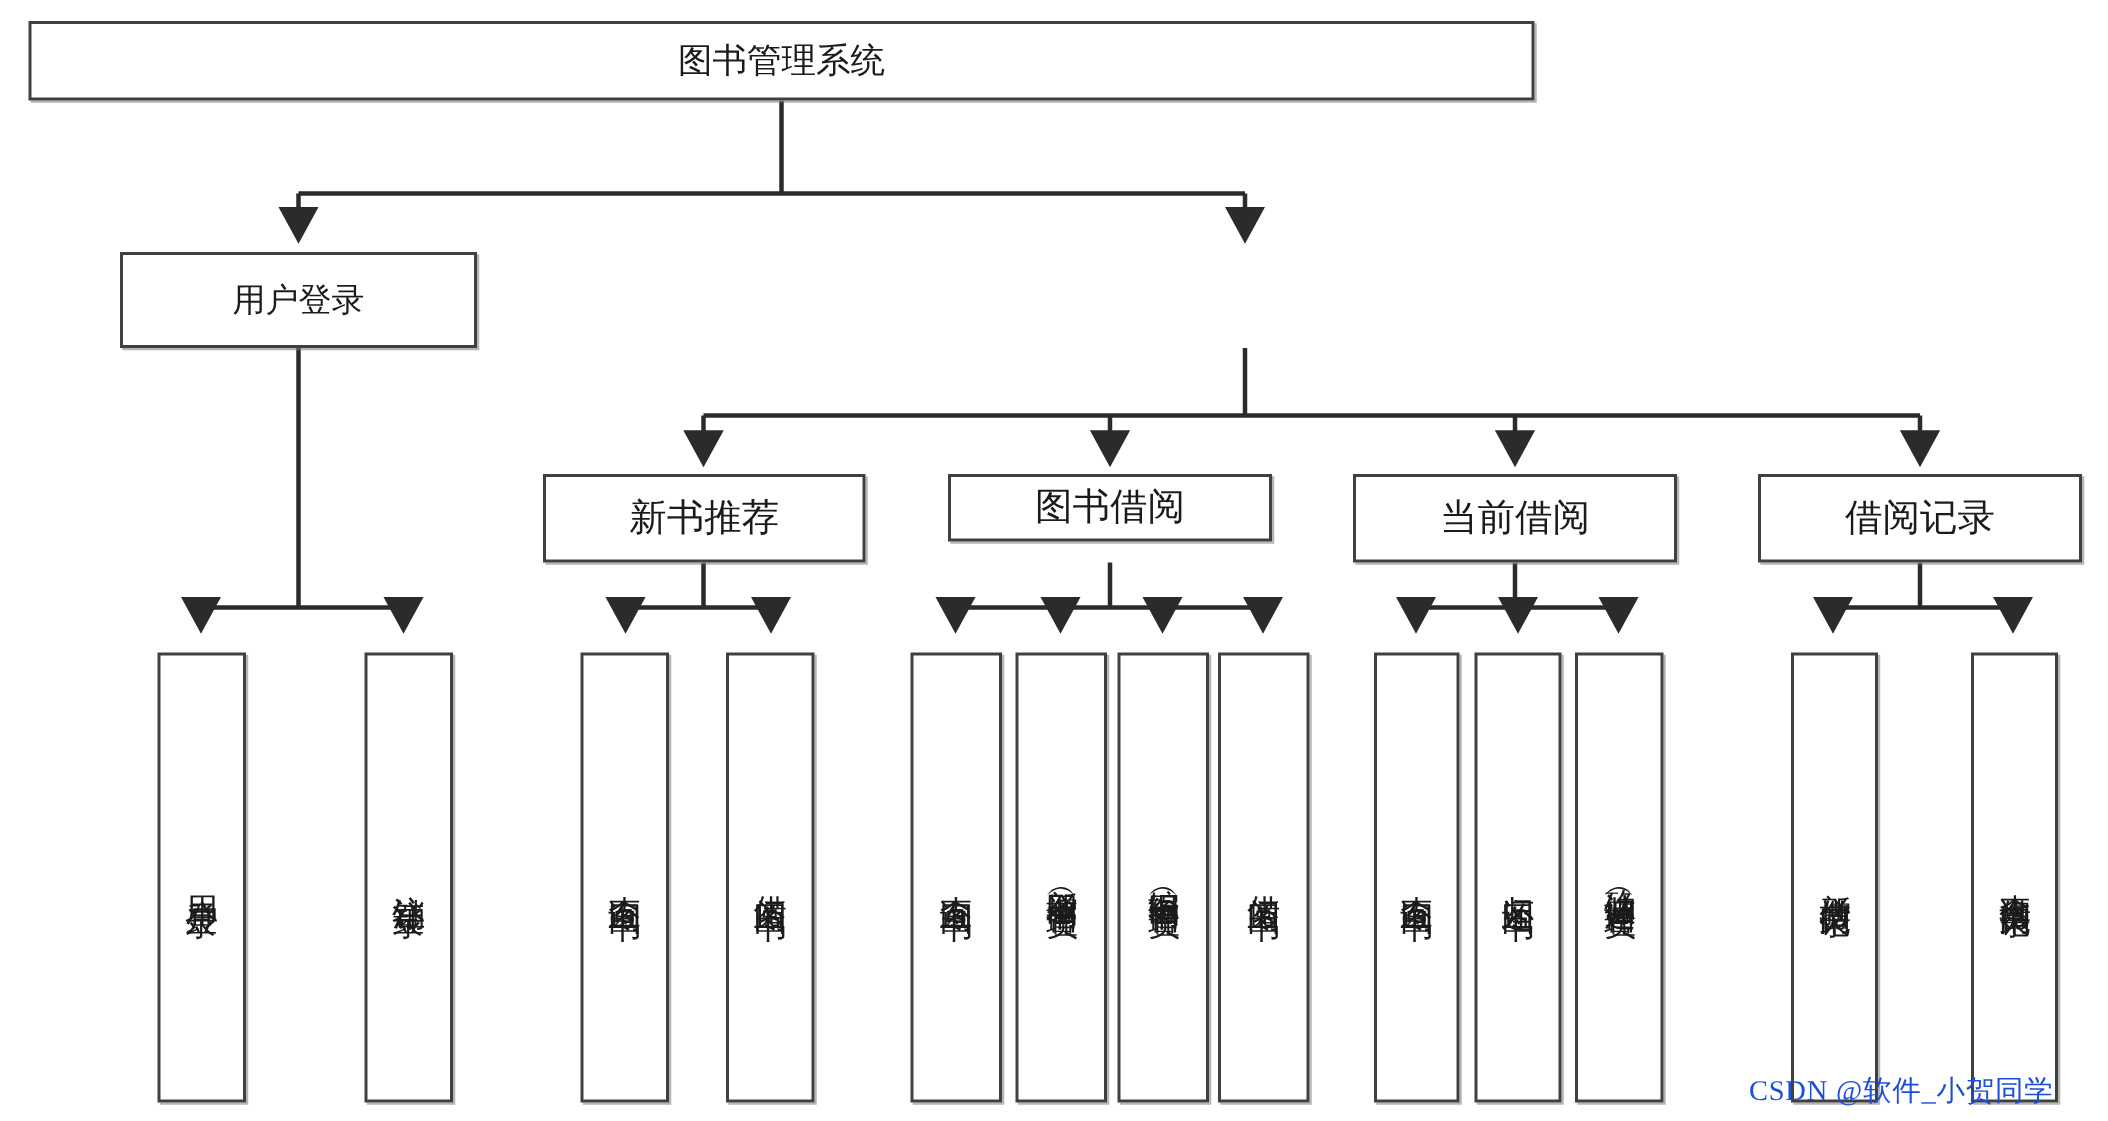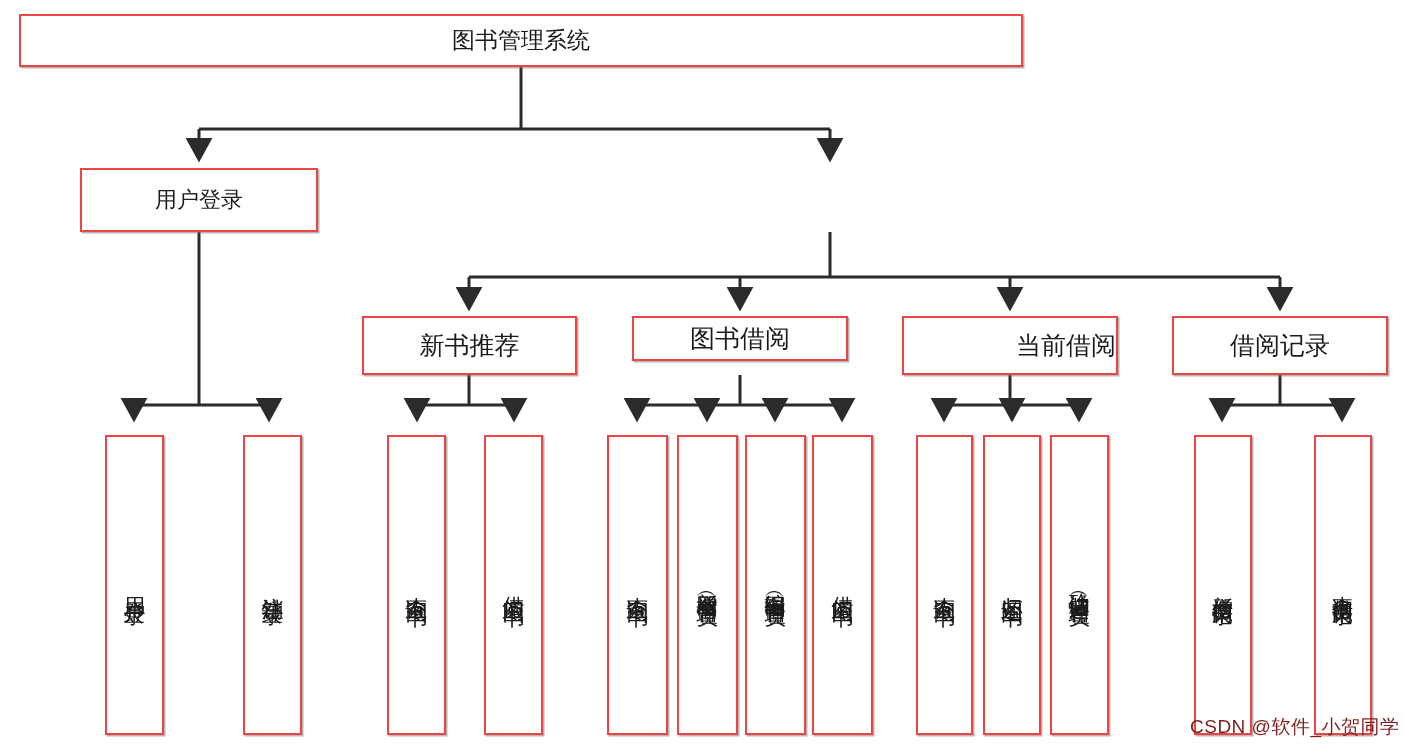--- a/index.html
+++ b/index.html
@@ -22,21 +22,21 @@
     left: 0;
     top: 0;
     width: 1405px;
     height: 747px;
     pointer-events: none;
   }
   .node {
     position: absolute;
     box-sizing: border-box;
     background: #ffffff;
-    border: 2px solid #ef4444;
+    border: 2px solid #404040;
     box-shadow: 1.5px 1.5px 0 rgba(120,120,120,0.55);
     display: flex;
     align-items: center;
     justify-content: center;
     color: #1b1b1b;
   }
   .node .label {
     display: block;
     text-align: center;
     line-height: 1.18;
@@ -56,26 +56,27 @@
     font-size: 22px;
     letter-spacing: 3px;
     line-height: 1;
     white-space: nowrap;
     max-height: 100%;
   }
   .node.leaf.narrow .label { font-size: 21px; letter-spacing: 2px; }
 
   #watermark {
     position: absolute;
-    left: 1190px;
+    left: 1166px;
     top: 714px;
     font-size: 19px;
-    color: #7f1d1d;
+    color: #1d4ed8;
     white-space: nowrap;
     letter-spacing: 0.5px;
+    font-family: Liberation Serif, serif;
   }
 </style>
 </head>
 <body>
 
 <div id="canvas">
 
   <svg id="edges" viewBox="0 0 1405 747">
     <defs>
       <marker id="arrow" viewBox="0 0 12 12" refX="9" refY="6" markerWidth="9" markerHeight="9" orient="auto-start-reverse">
@@ -133,21 +134,21 @@
   <div class="node lvl2" style="left:80px; top:168px; width:238px; height:64px;">
     <span class="label">用户登录</span>
   </div>
 
   <div class="node lvl3" style="left:362px; top:316px; width:215px; height:59px;">
     <span class="label">新书推荐</span>
   </div>
   <div class="node lvl3" style="left:632px; top:316px; width:216px; height:45px;">
     <span class="label">图书借阅</span>
   </div>
-  <div class="node lvl3" style="left:902px; top:316px; width:216px; height:59px;justify-content:flex-end;">
+  <div class="node lvl3" style="left:902px; top:316px; width:216px; height:59px;">
     <span class="label">当前借阅</span>
   </div>
   <div class="node lvl3" style="left:1172px; top:316px; width:216px; height:59px;">
     <span class="label">借阅记录</span>
   </div>
 
   <div class="node leaf" style="left:105px; top:435px; width:59px; height:300px;">
     <span class="label">用户登录</span>
   </div>
   <div class="node leaf" style="left:243px; top:435px; width:59px; height:300px;">

